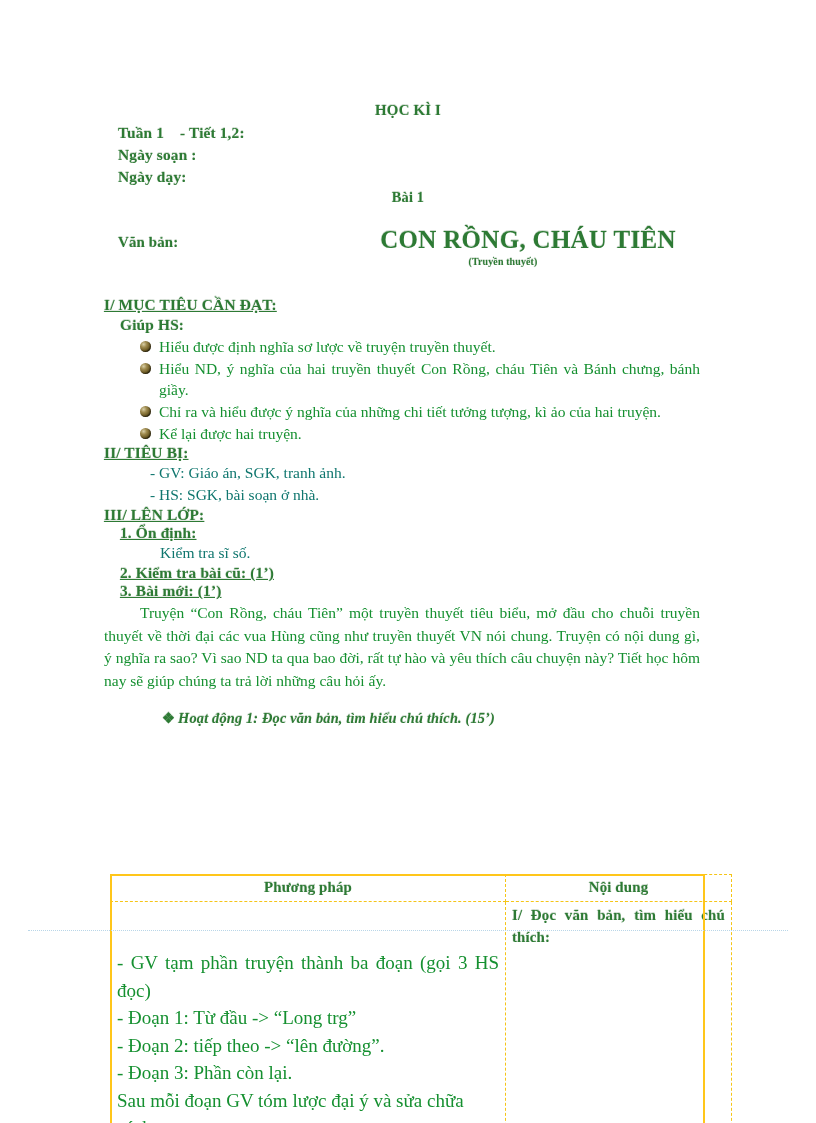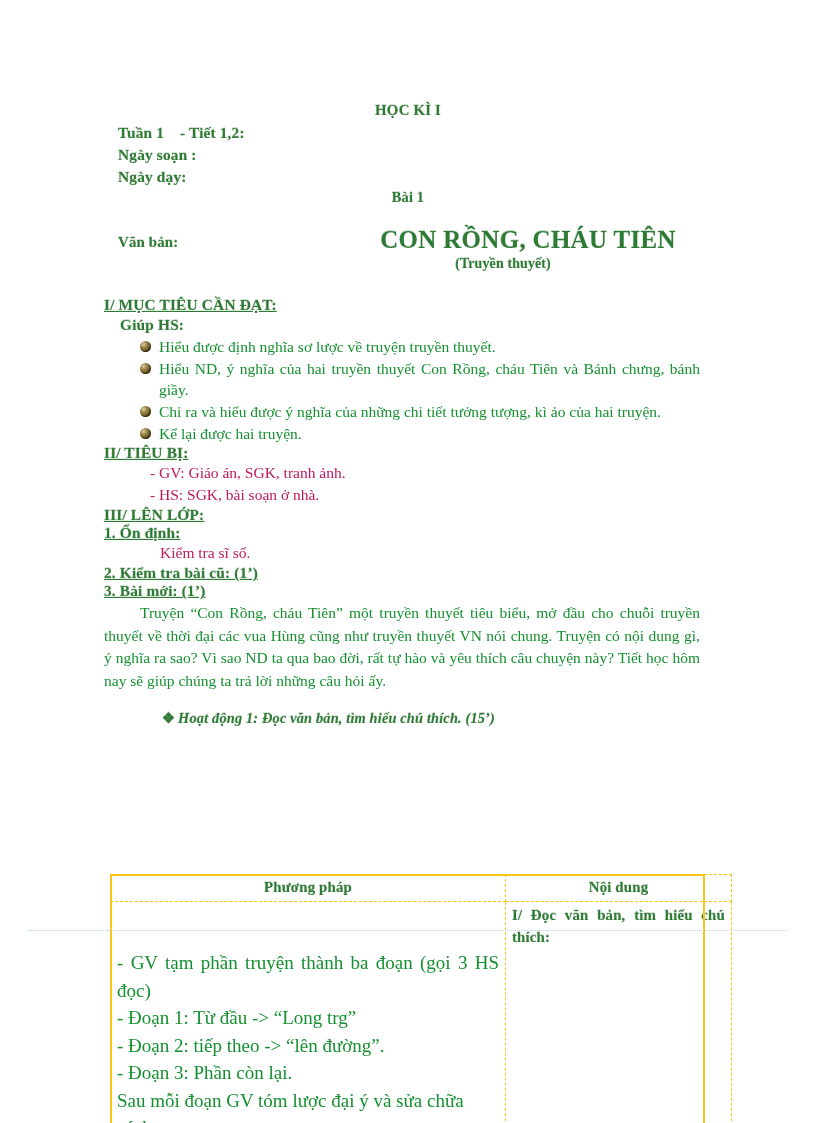--- a/index.html
+++ b/index.html
@@ -33,21 +33,21 @@
        0.6px  0px 0 rgba(255,255,255,0.85),
       -0.6px  0px 0 rgba(180,200,180,0.55),
        0px  0.6px 0 rgba(255,255,255,0.75),
        0px -0.6px 0 rgba(150,175,150,0.45);
     letter-spacing: 0.1px;
   }
 
   .u { text-decoration: underline; text-underline-offset: 1px; }
 
   .body-text {
-    color: #be185d;
+    color: #0f766e;
     font-size: 15.5px;
     line-height: 1.42;
   }
 
   
   .hk-line {
     position: absolute;
     left: 0; right: 0;
     top: 102px;
     text-align: center;
@@ -87,21 +87,21 @@
     text-align: center;
     font-size: 25px;
     letter-spacing: 0.3px;
   }
   .title-sub {
     position: absolute;
     left: 300px;
     right: 110px;
     top: 256px;
     text-align: center;
-    font-size: 14px;
+    font-size: 10px;
   }
 
   
   .content {
     position: absolute;
     left: 104px;
     top: 296px;
     width: 596px;
   }
 
@@ -142,21 +142,21 @@
       radial-gradient(circle at 33% 30%,
         #d8cfa8 0%,
         #a08c50 28%,
         #6e5c26 58%,
         #3b3412 86%,
         #262208 100%);
     box-shadow: inset -1px -1px 1px rgba(0,0,0,0.45);
   }
 
   .ind1 { margin-left: 46px; }
-  .ind2 { }
+  .ind2 { margin-left: 16px; }
   .ind3 { margin-left: 56px; }
 
   .line { font-size: 15.5px; line-height: 1.42; }
 
   .para {
     font-size: 15.5px;
     line-height: 1.45;
     text-align: justify;
     text-indent: 36px;
     margin-top: 2px;

